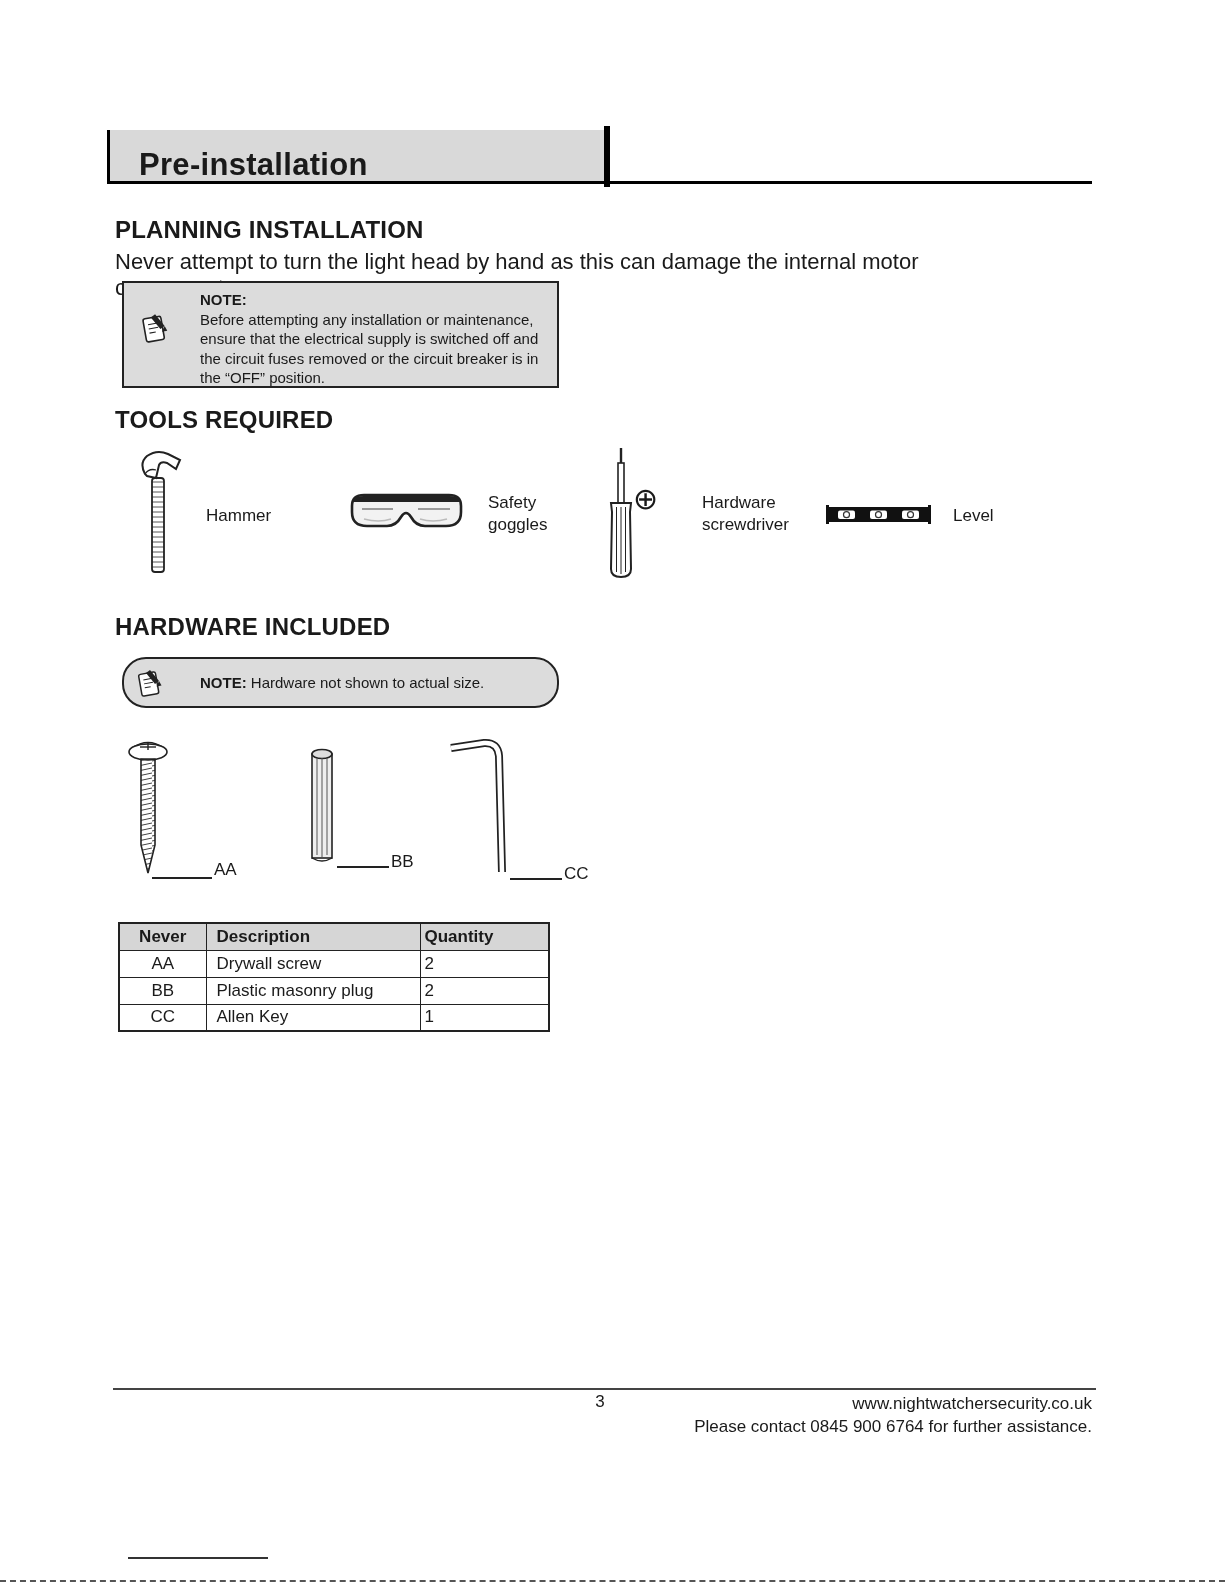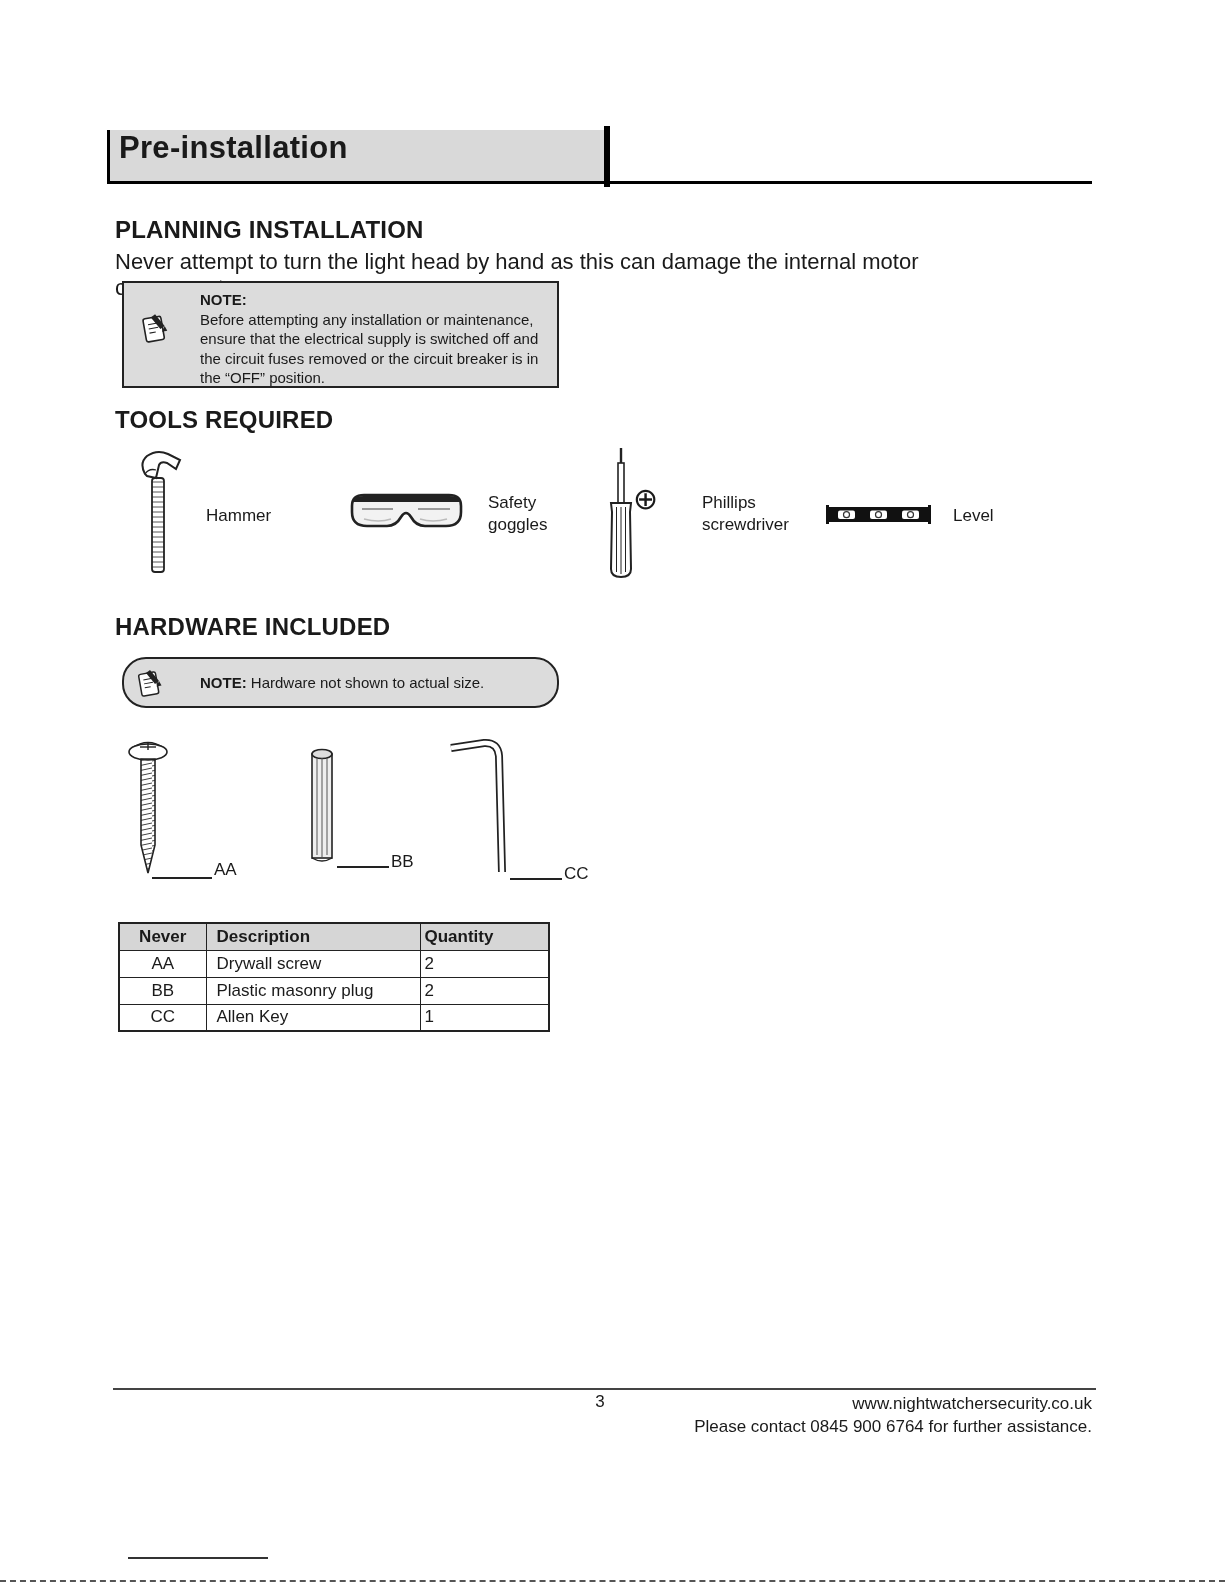--- a/index.html
+++ b/index.html
@@ -3,21 +3,21 @@
 <meta charset="utf-8">
 <title>Pre-installation</title>
 <style>
   * { margin:0; padding:0; box-sizing:border-box; }
   html,body { background:#fff; }
   body { font-family:"Liberation Sans", sans-serif; color:#1a1a1a; }
   .page { position:relative; width:1225px; height:1585px; background:#fff; overflow:hidden; margin:0 auto; }
 
   
   .banner-box { position:absolute; left:107px; top:130px; width:497px; height:53px;
-    background:#d9d9d9; border-left:3px solid #000; display:flex; align-items:flex-start; }
+    background:#d9d9d9; border-left:3px solid #000; display:flex; align-items:flex-end;padding-left:20px; }
   .banner-title { font-size:31px; font-weight:bold; padding-left:9px; letter-spacing:0.3px; }
   .banner-vbar { position:absolute; left:604px; top:126px; width:6px; height:61px; background:#000; }
   .banner-underline { position:absolute; left:107px; top:181px; width:985px; height:3px; background:#000; }
 
   .section-heading { position:absolute; font-size:24px; font-weight:bold; letter-spacing:0.2px; }
   #planning-heading { left:115px; top:216px; }
   #tools-heading { left:115px; top:406px; }
   #hardware-heading { left:115px; top:613px; }
 
   .body-text { position:absolute; left:115px; top:249px; width:920px; font-size:22px; }
@@ -138,21 +138,21 @@
     <svg width="36" height="132" viewBox="0 0 36 132">
       <line x1="18" y1="0" x2="18" y2="15" stroke="#222" stroke-width="2.4"></line>
       <rect x="15" y="15" width="6" height="40" fill="#fff" stroke="#222" stroke-width="1.6"></rect>
       <path d="M8 55 L28 55 L27 64 L28 121 Q28 129 18 129 Q8 129 8 121 L9 64 Z" fill="#fff" stroke="#222" stroke-width="2"></path>
       <line x1="13.5" y1="59" x2="13.5" y2="124" stroke="#222" stroke-width="1"></line>
       <line x1="18" y1="59" x2="18" y2="126" stroke="#222" stroke-width="1"></line>
       <line x1="22.5" y1="59" x2="22.5" y2="124" stroke="#222" stroke-width="1"></line>
     </svg>
   </span>
   <span id="phillips-plus">⊕</span>
-  <span class="tool-label" id="label-screwdriver">Phillips screwdriver</span>
+  <span class="tool-label" id="label-screwdriver">Hardware screwdriver</span>
 
   <span class="tool-icon" id="level-icon">
     <svg width="105" height="24" viewBox="0 0 105 24">
       <rect x="1" y="4" width="103" height="15" fill="#111"></rect>
       <rect x="0" y="2" width="3" height="19" fill="#111"></rect>
       <rect x="102" y="2" width="3" height="19" fill="#111"></rect>
       <rect x="12" y="7.5" width="17" height="8.5" rx="2" fill="#fff"></rect>
       <circle cx="20.5" cy="11.7" r="3" fill="none" stroke="#333" stroke-width="1.2"></circle>
       <rect x="44" y="7.5" width="17" height="8.5" rx="2" fill="#fff"></rect>
       <circle cx="52.5" cy="11.7" r="3" fill="none" stroke="#333" stroke-width="1.2"></circle>

